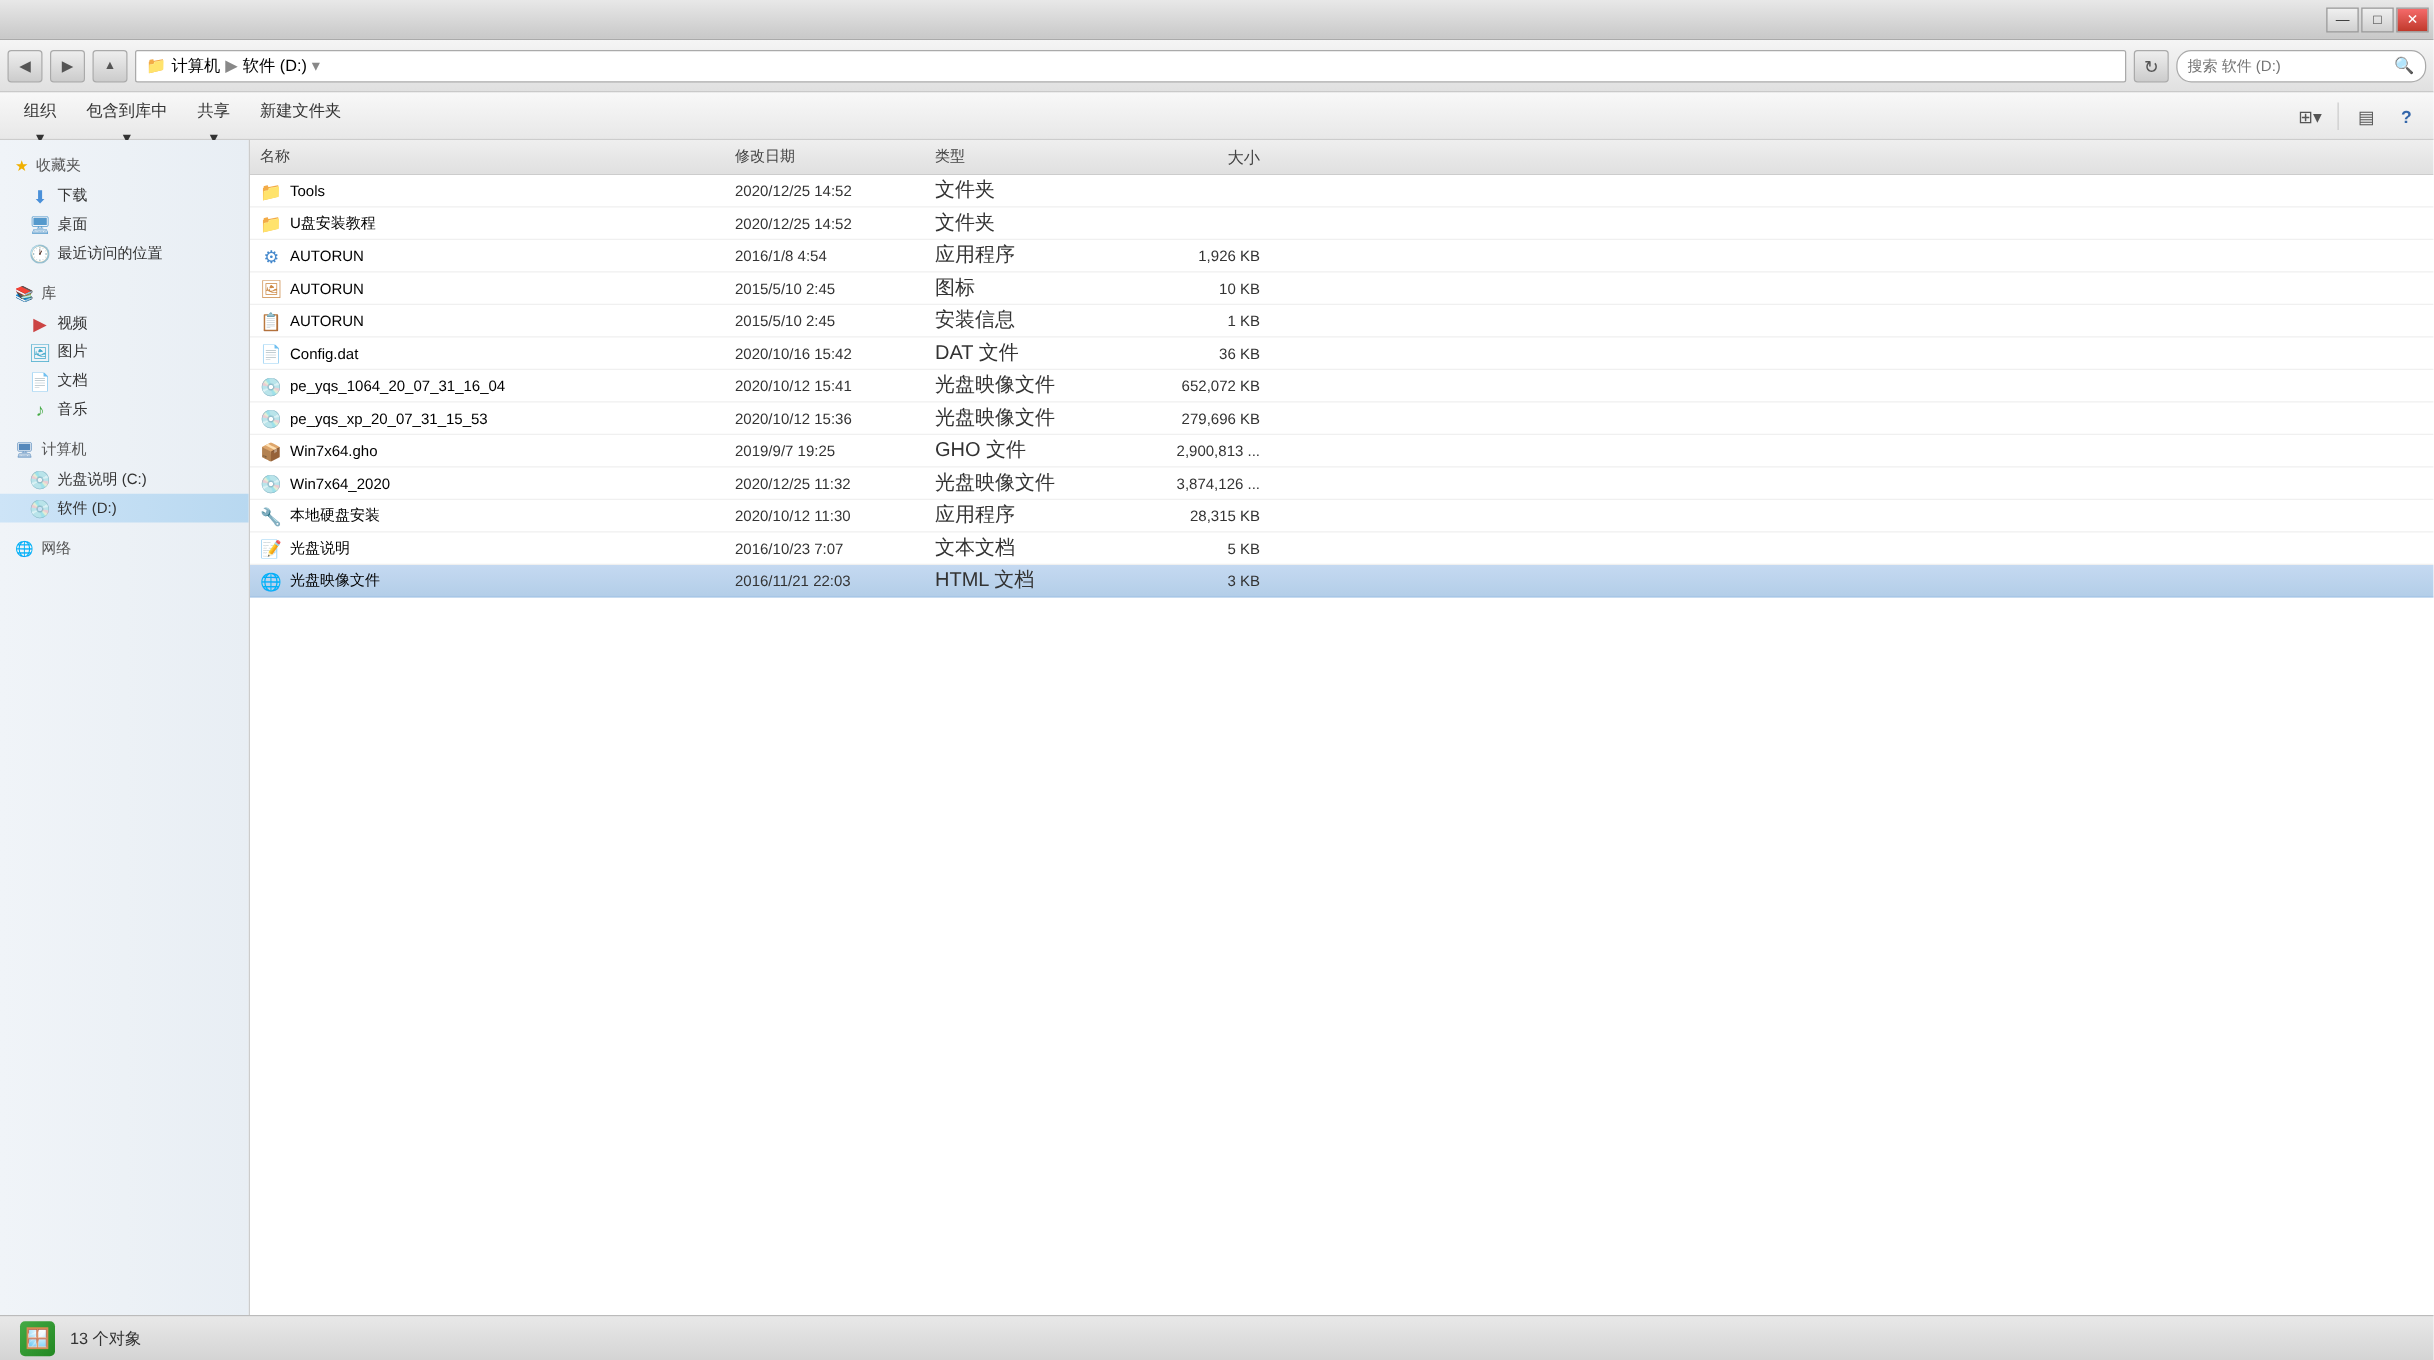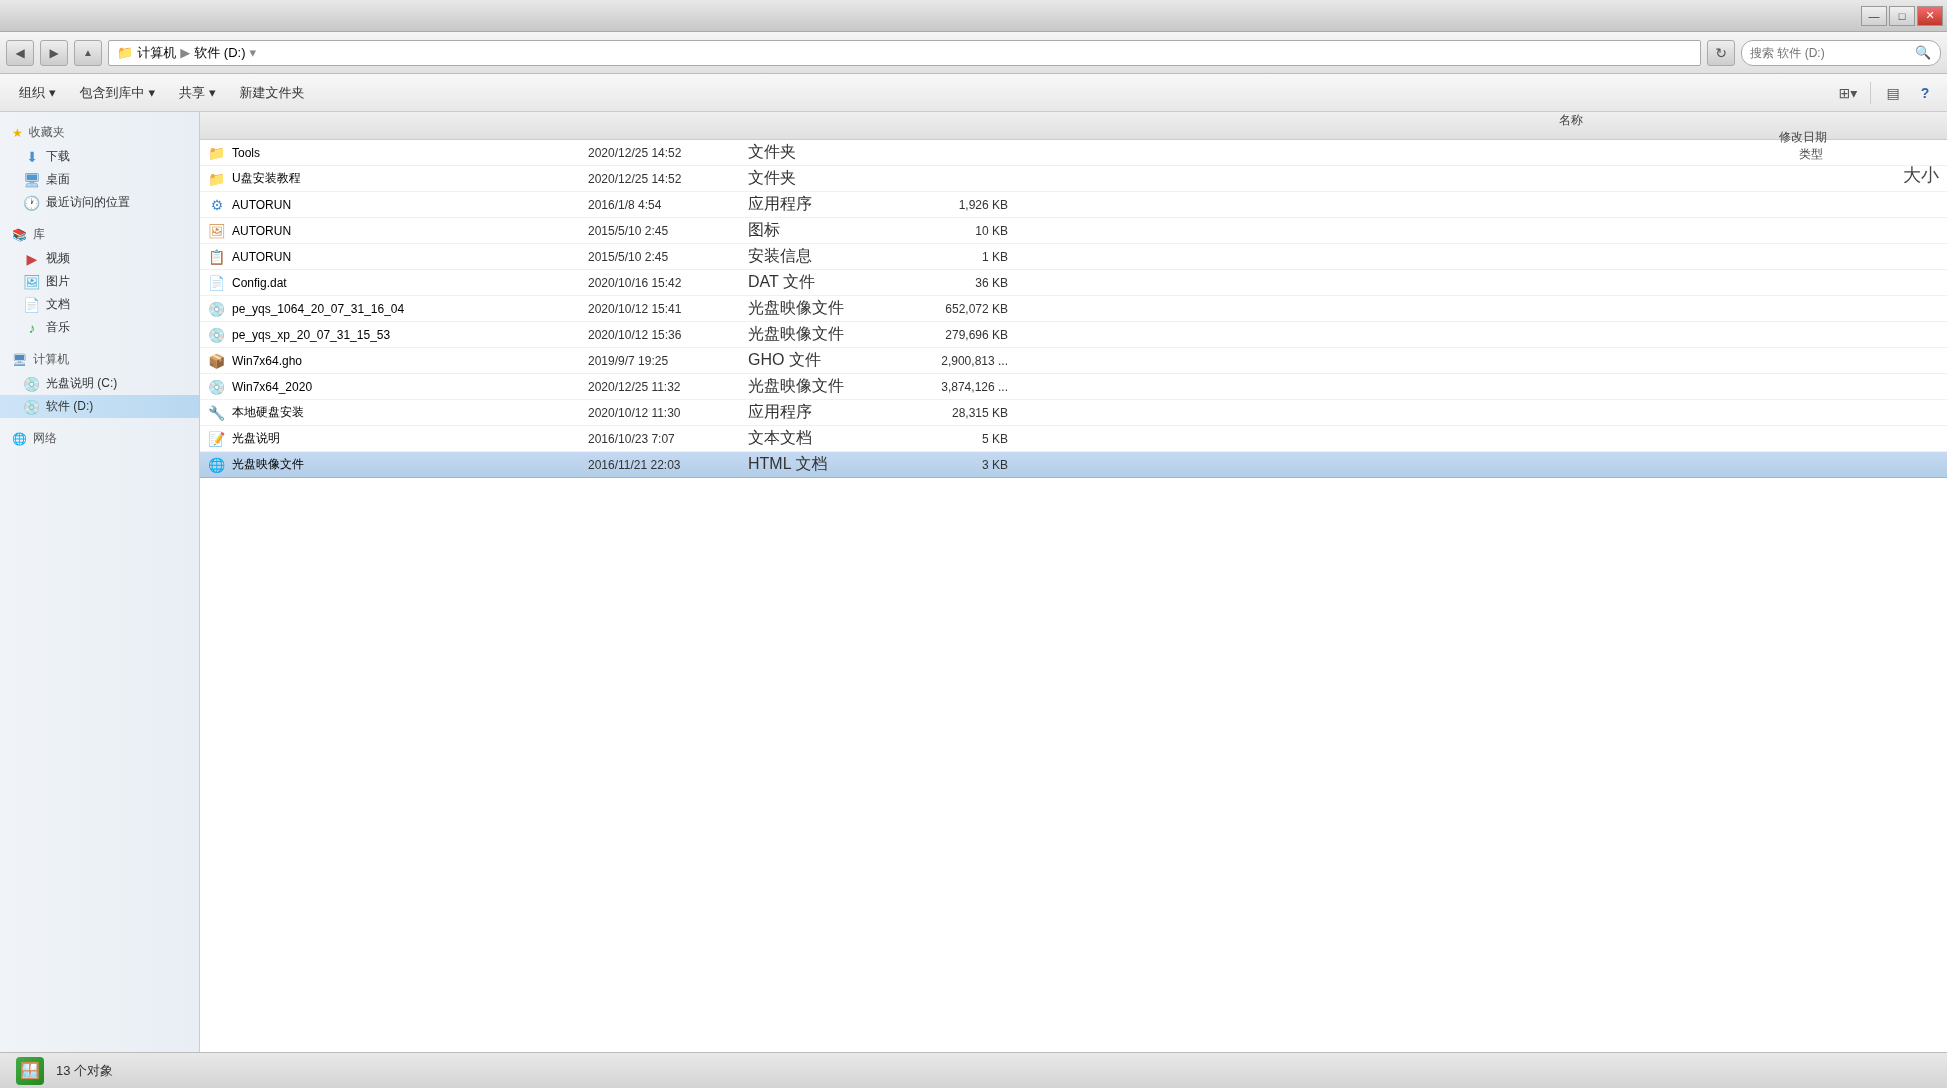--- a/index.html
+++ b/index.html
@@ -128,20 +128,21 @@
       padding: 0 10px;
       background: transparent;
       border: 1px solid transparent;
       border-radius: 3px;
       cursor: pointer;
       display: flex;
       align-items: center;
       gap: 4px;
       font-size: 13px;
       color: #333;
+      flex-direction: column;
     }
     .toolbar-sep {
       width: 1px;
       height: 22px;
       background: #ccc;
       margin: 0 4px;
     }
     .toolbar-right {
       margin-left: auto;
       display: flex;
@@ -218,34 +219,33 @@
     .icon-hdd-d { color: #4488cc; }
 
     
     .filelist {
       flex: 1;
       overflow-y: auto;
       background: white;
     }
     .filelist-header {
       display: flex;
-      align-items: flex-end;
+      align-items: center;
       height: 28px;
       background: linear-gradient(to bottom, #efefef, #e0e0e0);
       border-bottom: 1px solid #ccc;
       padding: 0 8px;
       position: sticky;
       top: 0;
       z-index: 10;
-      flex-direction: column;
     }
     .col-name { width: 380px; font-size: 12px; color: #444; cursor: pointer; }
     .col-date { width: 160px; font-size: 12px; color: #444; cursor: pointer; }
     .col-type { width: 140px; font-size: 12px; color: #444; cursor: pointer; font-family: Liberation Mono, monospace; }
-    .col-size { width: 120px; font-size: 18px; color: #444; cursor: pointer; text-align: right; }
+    .col-size { width: 120px; font-size: 13px; color: #444; cursor: pointer; text-align: right; }
 
     .file-row {
       display: flex;
       align-items: center;
       height: 26px;
       padding: 0 8px;
       border-bottom: 1px solid #f0f0f0;
       cursor: pointer;
     }
     .file-row.selected {

